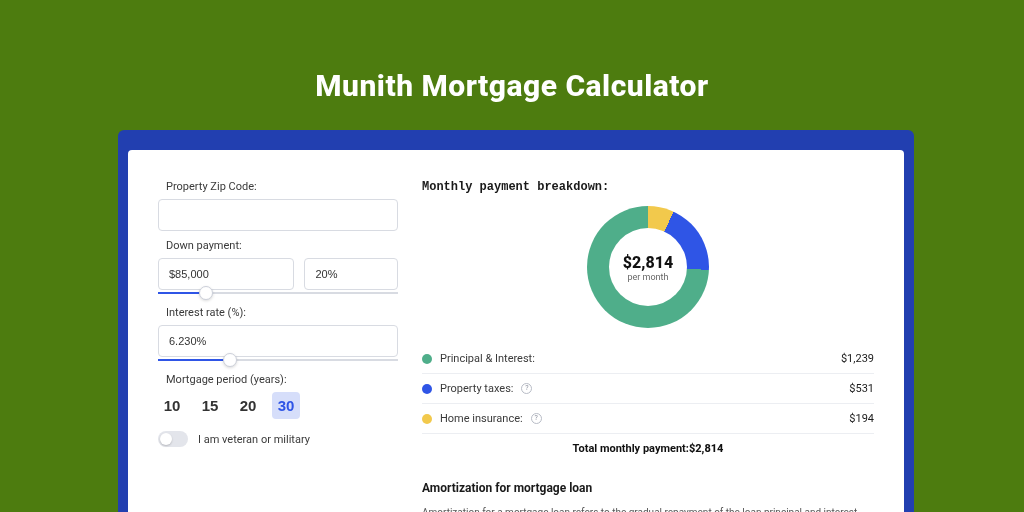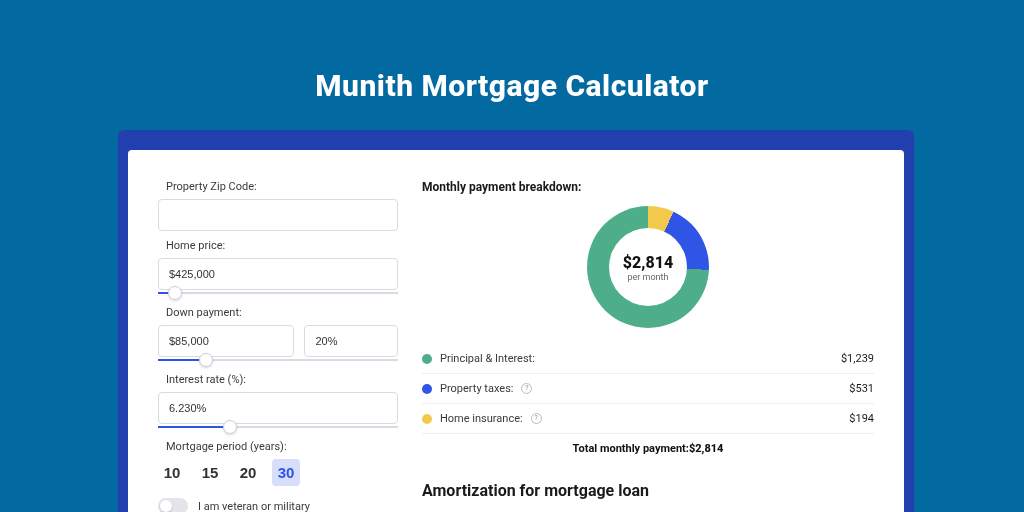--- a/index.html
+++ b/index.html
@@ -1,17 +1,17 @@
 <!DOCTYPE html>
 <html><head>
 <meta charset="utf-8">
 <style>
   * { box-sizing: border-box; margin: 0; padding: 0; }
   html, body { width: 1024px; height: 512px; overflow: hidden; font-family: -apple-system, BlinkMacSystemFont, "Segoe UI", Roboto, Arial, sans-serif; }
-  .bg { background: #0369a1; width: 1024px; height: 512px; position: relative; }
+  .bg { background: #4d7c0f; width: 1024px; height: 512px; position: relative; }
   .shadow-box { position: absolute; left: 118px; top: 130px; width: 796px; height: 400px; background: #223fb0; border-radius: 6px 6px 0 0; }
   .card { position: absolute; left: 128px; top: 150px; width: 776px; height: 370px; background: #fff; border-radius: 4px 4px 0 0; padding: 30px 30px 0 30px; display: flex; gap: 24px; }
   .title { position: absolute; top: 68px; left: 0; width: 1024px; text-align: center; color: #fff; font-weight: 800; font-size: 30px; letter-spacing: 0.5px; }
   .left { width: 240px; flex-shrink: 0; }
   .right { flex: 1; }
   .field-label { font-size: 11px; color: #3a3a3a; margin-bottom: 6px; padding-left: 8px; }
   .field-input { width: 100%; height: 32px; border: 1px solid #d8dbe2; border-radius: 4px; padding: 0 10px; font-size: 11px; color: #333; margin-bottom: 2px; }
   .slider-row { width: 100%; height: 2px; background: #d8dbe2; position: relative; margin-bottom: 12px; }
   .slider-fill { position: absolute; left: 0; top: 0; height: 2px; background: #2f55e6; }
   .slider-thumb { position: absolute; top: -6px; width: 14px; height: 14px; border-radius: 50%; background: #fff; border: 1px solid #ccd0da; box-shadow: 0 1px 3px rgba(0,0,0,0.15); }
@@ -19,61 +19,53 @@
   .row2 { display: flex; gap: 10px; justify-content: flex-end; }
   .row2 .field-input:first-child { flex: 1.6; }
   .row2 .field-input:last-child { flex: 1; }
   .period-row { display: flex; gap: 10px; margin-top: 4px; margin-bottom: 12px; }
   .period-btn { font-size: 15px; font-weight: 600; color: #333; padding: 5px 4px; border-radius: 4px; cursor: pointer; border: none; background: transparent; min-width: 28px; text-align: center; }
   .period-btn.active { background: #d6defa; color: #2f55e6; }
   .toggle-row { display: flex; align-items: center; gap: 10px; margin-top: 8px; }
   .toggle { width: 30px; height: 16px; background: #e3e5eb; border-radius: 999px; position: relative; cursor: pointer; }
   .toggle-knob { position: absolute; left: 2px; top: 2px; width: 12px; height: 12px; background: #fff; border-radius: 50%; box-shadow: 0 1px 2px rgba(0,0,0,0.2); }
   .toggle-label { font-size: 11px; color: #3a3a3a; }
-  .section-title { font-size: 12px; font-weight: 700; color: #1a1a1a; margin-bottom: 12px; }
+  .section-title { font-size: 12px; font-weight: 700; color: #1a1a1a; margin-bottom: 12px; font-family: Liberation Mono, monospace; }
   .donut-wrap { width: 100%; display: flex; justify-content: center; margin-bottom: 16px; }
   .donut { width: 122px; height: 122px; border-radius: 50%; background: conic-gradient(#f2c94c 0deg 24.8deg, #2f55e6 24.8deg 92.7deg, #4fae8a 92.7deg 360deg); position: relative; }
   .donut-hole { position: absolute; left: 22px; top: 22px; width: 78px; height: 78px; background: #fff; border-radius: 50%; display: flex; flex-direction: column; align-items: center; justify-content: center; }
   .donut-val { font-size: 16px; font-weight: 800; color: #111; }
   .donut-sub { font-size: 9px; color: #666; }
   .legend { width: 100%; }
   .legend-row { display: flex; align-items: center; justify-content: space-between; padding: 8px 0; border-bottom: 1px solid #eceef2; }
   .legend-row:last-child { border-bottom: none; justify-content: center; }
   .legend-left { display: flex; align-items: center; gap: 8px; font-size: 11px; color: #3a3a3a; }
   .dot { width: 10px; height: 10px; border-radius: 50%; flex-shrink: 0; }
   .legend-right { font-size: 11px; color: #1a1a1a; }
   .legend-row.total .legend-left { font-weight: 700; color: #111; }
   .legend-row.total .legend-right { font-weight: 800; color: #111; }
   .info-icon { width: 11px; height: 11px; border: 1px solid #b8bcc6; border-radius: 50%; display: inline-flex; align-items: center; justify-content: center; font-size: 7px; color: #8a8f9c; line-height: 1; }
-  .amort-title { font-size: 16px; font-weight: 700; color: #1a1a1a; margin-top: 18px; margin-bottom: 10px; }
+  .amort-title { font-size: 12px; font-weight: 700; color: #1a1a1a; margin-top: 18px; margin-bottom: 10px; }
   .amort-text { font-size: 10px; color: #555; line-height: 1.5; }
 </style>
 </head>
 <body>
 
 <div class="bg">
   <div class="title">Munith Mortgage Calculator</div>
   <div class="shadow-box"></div>
   <div class="card">
 
     <div class="left">
 
       <div class="group">
         <div class="field-label">Property Zip Code:</div>
         <input class="field-input" value="" style="">
       </div>
 
-      <div class="group">
-        <div class="field-label">Home price:</div>
-        <input class="field-input" value="$425,000" style="">
-        <div class="slider-row">
-          <div class="slider-fill" style="width:7%"></div>
-          <div class="slider-thumb" style="left:calc(7% - 7px)"></div>
-        </div>
-      </div>
 
       <div class="group">
         <div class="field-label">Down payment:</div>
         <div class="row2">
           <input class="field-input" value="$85,000" style="">
           <input class="field-input" value="20%" style="">
         </div>
         <div class="slider-row">
           <div class="slider-fill" style="width:20%"></div>
           <div class="slider-thumb" style="left:calc(20% - 7px)"></div>

